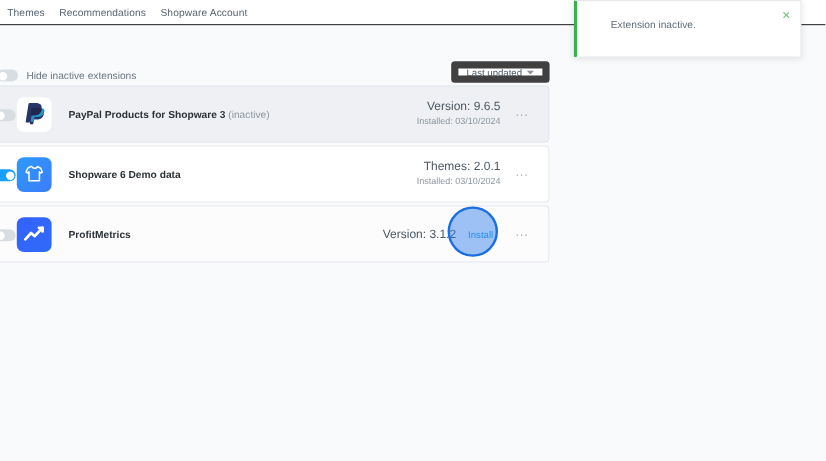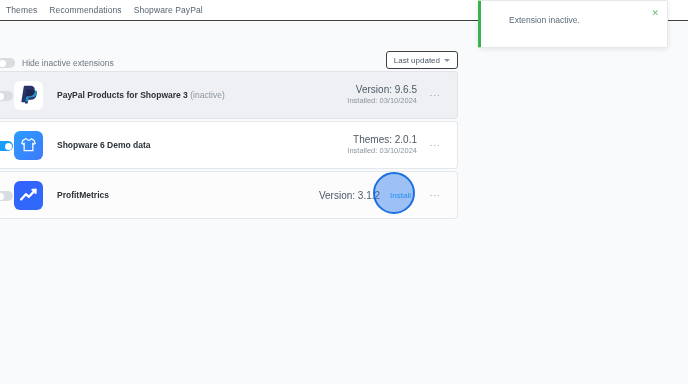--- a/index.html
+++ b/index.html
@@ -84,21 +84,21 @@
     white-space: nowrap;
   }
 
   .sort-select {
     position: absolute;
     right: 230px;
     top: 34px;
     height: 18px;
     min-width: 63px;
     background: #ffffff;
-    border: 1px solid #404040;
+    border: 6px solid #404040;
     border-radius: 3px;
     display: flex;
     align-items: center;
     justify-content: center;
     gap: 4px;
     padding: 0 7px;
     box-sizing: border-box;
     cursor: pointer;
   }
   .sort-select-label {
@@ -266,21 +266,21 @@
   }
 </style>
 </head>
 <body>
 
 <div class="app">
 
   <div class="topnav">
     <div class="topnav-item">Themes</div>
     <div class="topnav-item">Recommendations</div>
-    <div class="topnav-item">Shopware PayPal</div>
+    <div class="topnav-item">Shopware Account</div>
   </div>
 
   <div class="toolbar">
 
     <div class="hide-inactive">
       <div class="switch"></div>
       <div class="hide-inactive-label">Hide inactive extensions</div>
     </div>
 
     <div class="sort-select">

